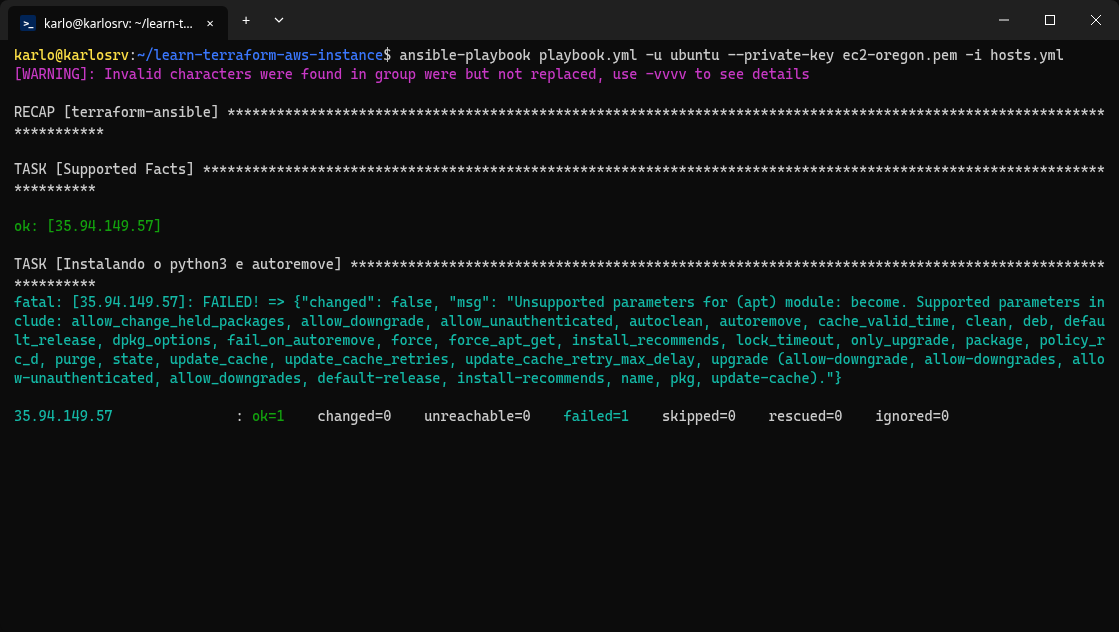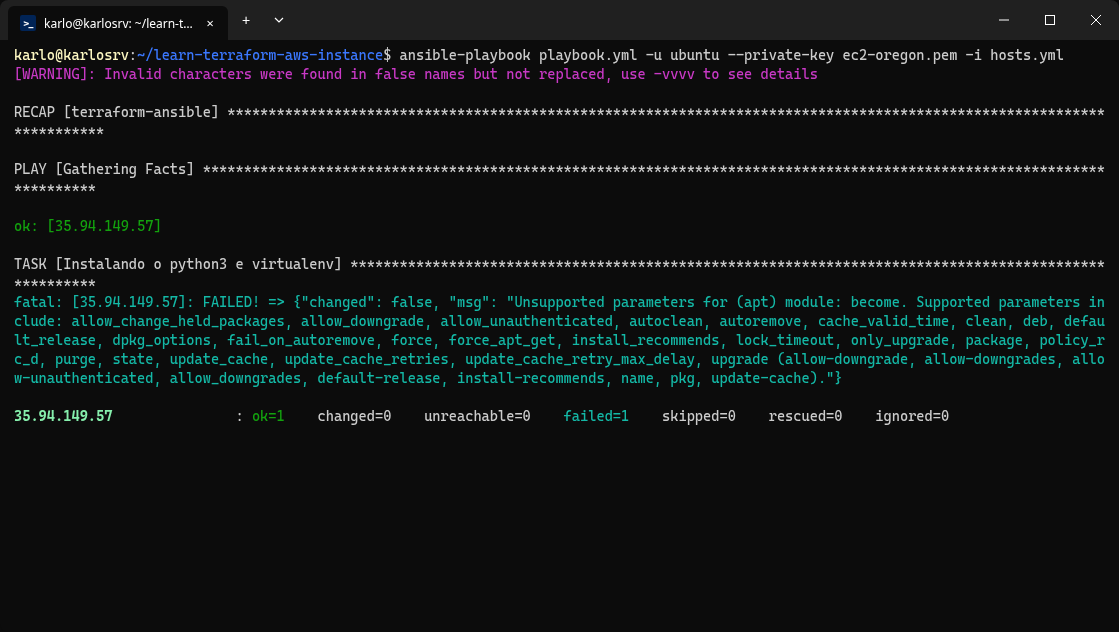--- a/index.html
+++ b/index.html
@@ -12,26 +12,26 @@
   .tab .close { width: 16px; height: 16px; display: inline-flex; align-items: center; justify-content: center; color: #ffffff; font-size: 12px; cursor: pointer; }
   .newtab { width: 36px; display: flex; align-items: center; justify-content: center; color: #ffffff; font-size: 14px; font-family: 'Segoe UI', sans-serif; }
   .dropdown { width: 30px; display: flex; align-items: center; justify-content: center; color: #ffffff; }
   .dropdown svg { width: 10px; height: 10px; }
   .wincontrols { margin-left: auto; display: flex; }
   .winbtn { width: 46px; display: flex; align-items: center; justify-content: center; color: #ffffff; }
   .winbtn svg { width: 10px; height: 10px; }
   .terminal { padding: 6px 14px; line-height: 19px; word-break: break-all; }
   .terminal .line { white-space: pre-wrap; }
   .green { color: #13a10e; text-align: center; }
-  .brgreen { color: #fef9c3; }
+  .brgreen { color: #fde047; }
   .blue { color: #3b78ff; }
   .white { color: #cccccc; }
   .magenta { color: #c839c5; }
   .red { color: #14b8a6; }
-  .yellow { color: #86efac; font-weight: bold; }
+  .yellow { color: #14b8a6; }
   .cursor { display:inline-block; width:8px; height:16px; background:#cccccc; vertical-align:middle; margin-left:2px; }
   .fill { letter-spacing: 0; }
 </style>
 </head>
 <body>
 
 <div class="titlebar">
   <div class="tab">
     <span class="ps-icon"></span>
     <span class="title">karlo@karlosrv: ~/learn-terraf</span>
@@ -59,26 +59,26 @@
     <div class="winbtn">
       <svg viewBox="0 0 10 10">
           <path d="M0 0 L10 10 M10 0 L0 10" stroke="#ffffff" stroke-width="1"></path>
         </svg>
     </div>
   </div>
 </div>
 
 <div class="terminal">
   <div class="line"><span class="brgreen">karlo@karlosrv</span><span class="white">:</span><span class="blue">~/learn-terraform-aws-instance</span><span class="white">$</span><span class="white"> ansible-playbook playbook.yml -u ubuntu --private-key ec2-oregon.pem -i hosts.yml</span></div>
-  <div class="line"><span class="magenta">[WARNING]</span><span class="magenta">: Invalid characters were found in false names but not replaced, use -vvvv to see details</span></div>
+  <div class="line"><span class="magenta">[WARNING]</span><span class="magenta">: Invalid characters were found in group were but not replaced, use -vvvv to see details</span></div>
   <div class="line">&nbsp;</div>
   <div class="line"><span class="white">RECAP [terraform-ansible] </span><span class="white fill">**********************************************************************************************************************</span></div>
   <div class="line">&nbsp;</div>
-  <div class="line"><span class="white">PLAY [Gathering Facts] </span><span class="white fill">************************************************************************************************************************</span></div>
+  <div class="line"><span class="white">TASK [Supported Facts] </span><span class="white fill">************************************************************************************************************************</span></div>
   <div class="line">&nbsp;</div>
   <div class="line"><span class="green">ok: [35.94.149.57]</span></div>
   <div class="line">&nbsp;</div>
-  <div class="line"><span class="white">TASK [Instalando o python3 e virtualenv] </span><span class="white fill">******************************************************************************************************</span></div>
+  <div class="line"><span class="white">TASK [Instalando o python3 e autoremove] </span><span class="white fill">******************************************************************************************************</span></div>
   <div class="line"><span class="red">fatal: [35.94.149.57]: FAILED! =&gt; {"changed": false, "msg": "Unsupported parameters for (apt) module: become. Supported parameters include: allow_change_held_packages, allow_downgrade, allow_unauthenticated, autoclean, autoremove, cache_valid_time, clean, deb, default_release, dpkg_options, fail_on_autoremove, force, force_apt_get, install_recommends, lock_timeout, only_upgrade, package, policy_rc_d, purge, state, update_cache, update_cache_retries, update_cache_retry_max_delay, upgrade (allow-downgrade, allow-downgrades, allow-unauthenticated, allow_downgrades, default-release, install-recommends, name, pkg, update-cache)."}</span></div>
   <div class="line">&nbsp;</div>
   <div class="line"><span class="yellow">35.94.149.57</span><span class="white">               </span><span class="white">: </span><span class="green">ok=1</span><span class="white">    </span><span class="white">changed=0</span><span class="white">    </span><span class="white">unreachable=0</span><span class="white">    </span><span class="red">failed=1</span><span class="white">    </span><span class="white">skipped=0</span><span class="white">    </span><span class="white">rescued=0</span><span class="white">    </span><span class="white">ignored=0</span></div>
   <div class="line">&nbsp;</div>
 </div>
 
 </body></html>

